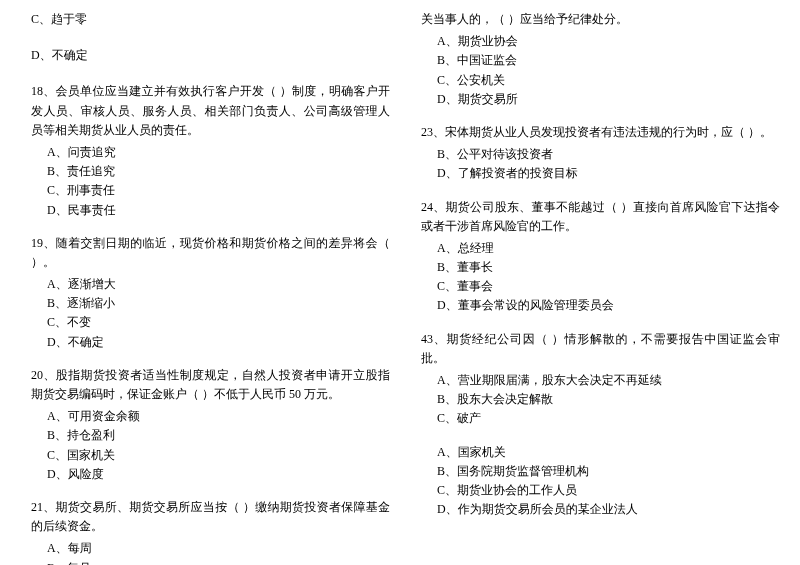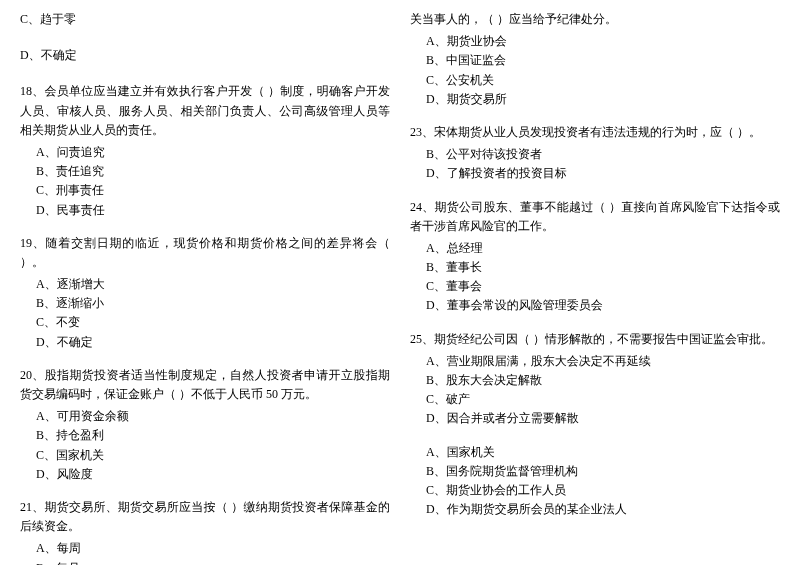--- a/index.html
+++ b/index.html
@@ -21,20 +21,21 @@
       gap: 20px;
     }
     .column {
       flex: 1;
       display: flex;
       flex-direction: column;
       gap: 8px;
     }
     .question-block {
       margin-bottom: 6px;
+      margin-left: 11px;
     }
     .question-text {
       line-height: 1.6;
       text-align: justify;
       margin-bottom: 3px;
     }
     .option {
       padding-left: 16px;
       line-height: 1.6;
     }
@@ -91,25 +92,24 @@
         <div class="option">D、了解投资者的投资目标</div>
       </div>
       <div class="question-block">
         <div class="question-text">24、期货公司股东、董事不能越过（    ）直接向首席风险官下达指令或者干涉首席风险官的工作。</div>
         <div class="option">A、总经理</div>
         <div class="option">B、董事长</div>
         <div class="option">C、董事会</div>
         <div class="option">D、董事会常设的风险管理委员会</div>
       </div>
       <div class="question-block">
-        <div class="question-text">25、期货经纪公司因（    ）情形解散的，不需要报告中国证监会审批。</div>
+        <div class="question-text">43、期货经纪公司因（    ）情形解散的，不需要报告中国证监会审批。</div>
         <div class="option">A、营业期限届满，股东大会决定不再延续</div>
         <div class="option">B、股东大会决定解散</div>
         <div class="option">C、破产</div>
-        <div class="option">D、因合并或者分立需要解散</div>
       </div>
       <div class="question-block">
         <div class="option">A、国家机关</div>
         <div class="option">B、国务院期货监督管理机构</div>
         <div class="option">C、期货业协会的工作人员</div>
         <div class="option">D、作为期货交易所会员的某企业法人</div>
       </div>
     </div>
 </div>
 

